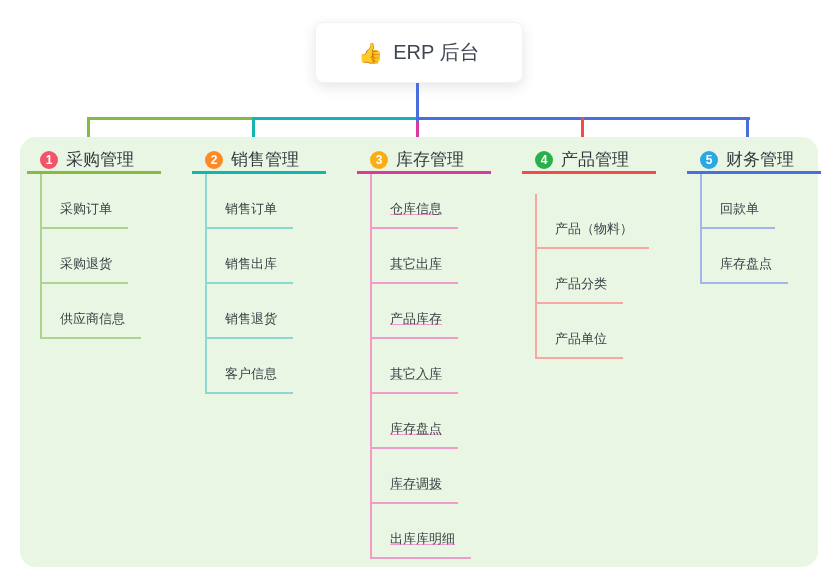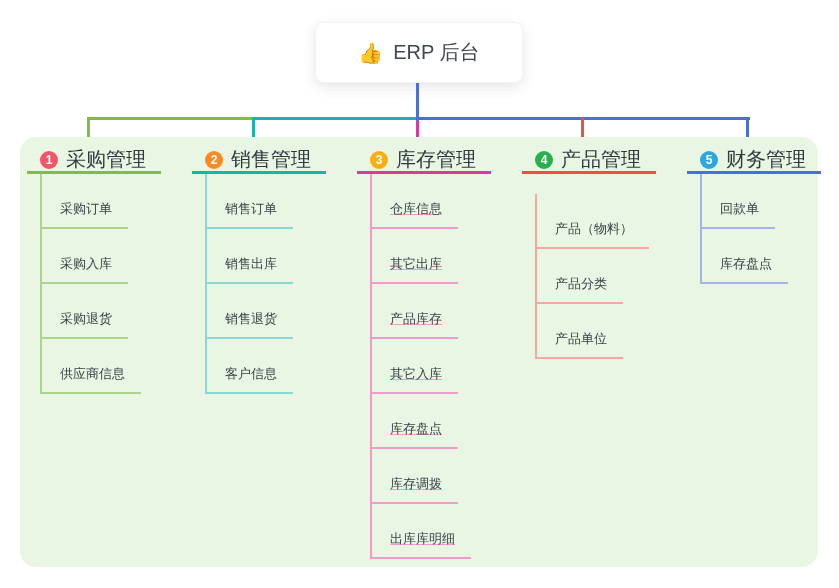--- a/index.html
+++ b/index.html
@@ -31,21 +31,21 @@
   .branch-header{
     margin-top:11px;height:23px;width:121px;border-bottom:3px solid;
     display:flex;align-items:center;padding-left:13px;box-sizing:content-box;
     cursor:pointer;
   }
   .badge{
     width:18px;height:18px;border-radius:50%;flex:0 0 18px;
     color:#ffffff;font-size:12px;font-weight:bold;line-height:18px;
     text-align:center;margin-right:8px;
   }
-  .branch-label{font-size:20px;color:#33383f;white-space:nowrap;}
+  .branch-label{font-size:17px;color:#33383f;white-space:nowrap;}
   .items{margin-left:13px;border-left:2px solid currentColor;}
   .item{
     height:55px;display:flex;align-items:flex-end;width:max-content;
     border-bottom:2px solid currentColor;padding:0 16px 9px 18px;
     box-sizing:border-box;cursor:pointer;
   }
   .item span{font-size:13px;color:#3a3f45;white-space:nowrap;}
 </style>
 </head>
 <body>
@@ -72,23 +72,20 @@
   <div class="panel" style="background-color: rgb(232, 246, 227);">
 
     <div class="column" style="left:7px;">
       <div class="branch-header" style="border-bottom-color: rgb(133, 187, 64);">
         <span class="badge" style="background-color: rgb(242, 84, 104);">1</span>
         <span class="branch-label">采购管理</span>
       </div>
       <div class="items" style="color: rgb(174, 211, 145); text-align: right;">
         <div class="item">
             <span>采购订单</span>
-          </div>
-        <div class="item">
-            <span>采购入库</span>
           </div>
         <div class="item">
             <span>采购退货</span>
           </div>
         <div class="item">
             <span>供应商信息</span>
           </div>
       </div>
     </div>
 

